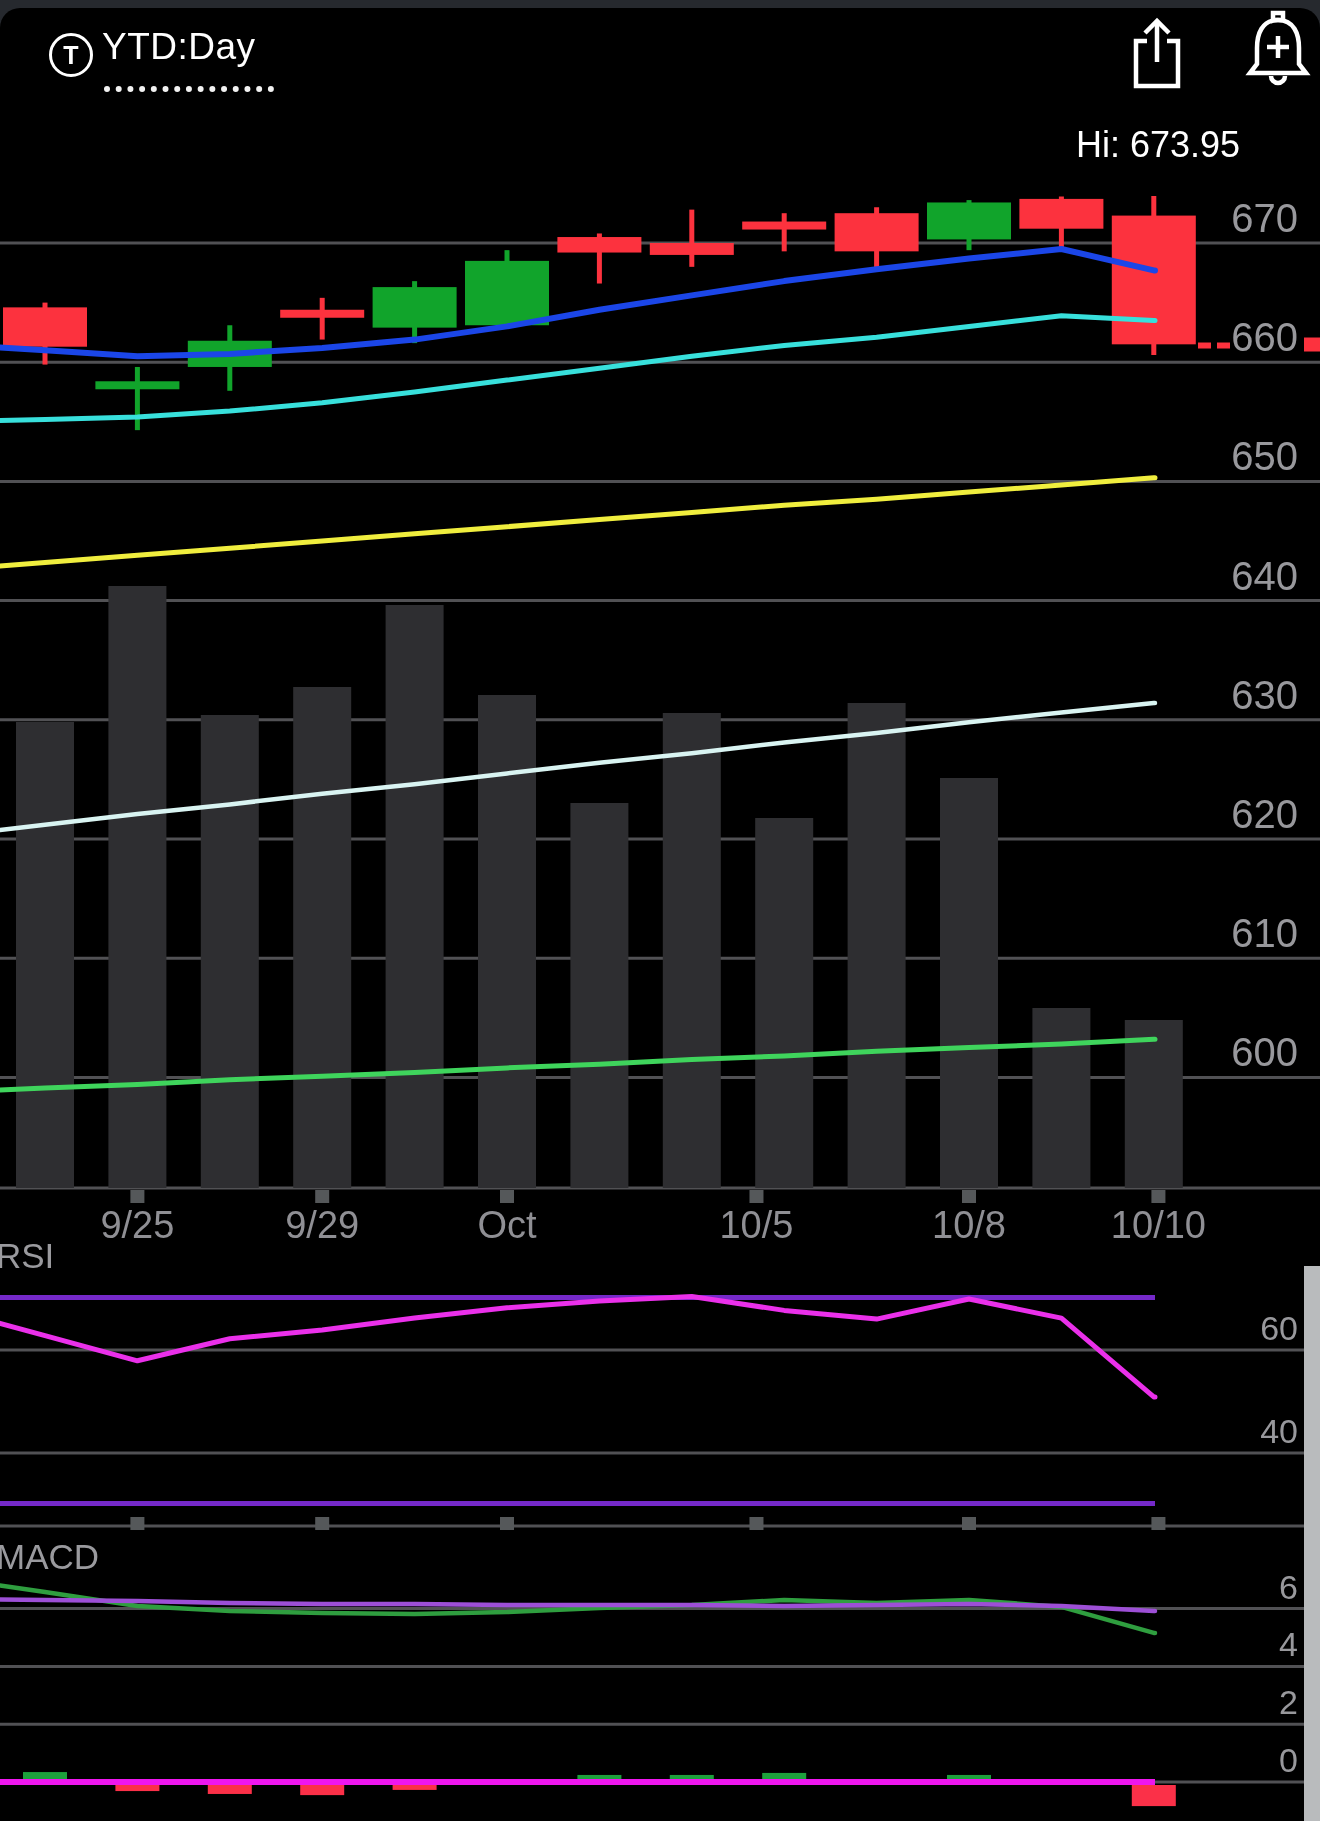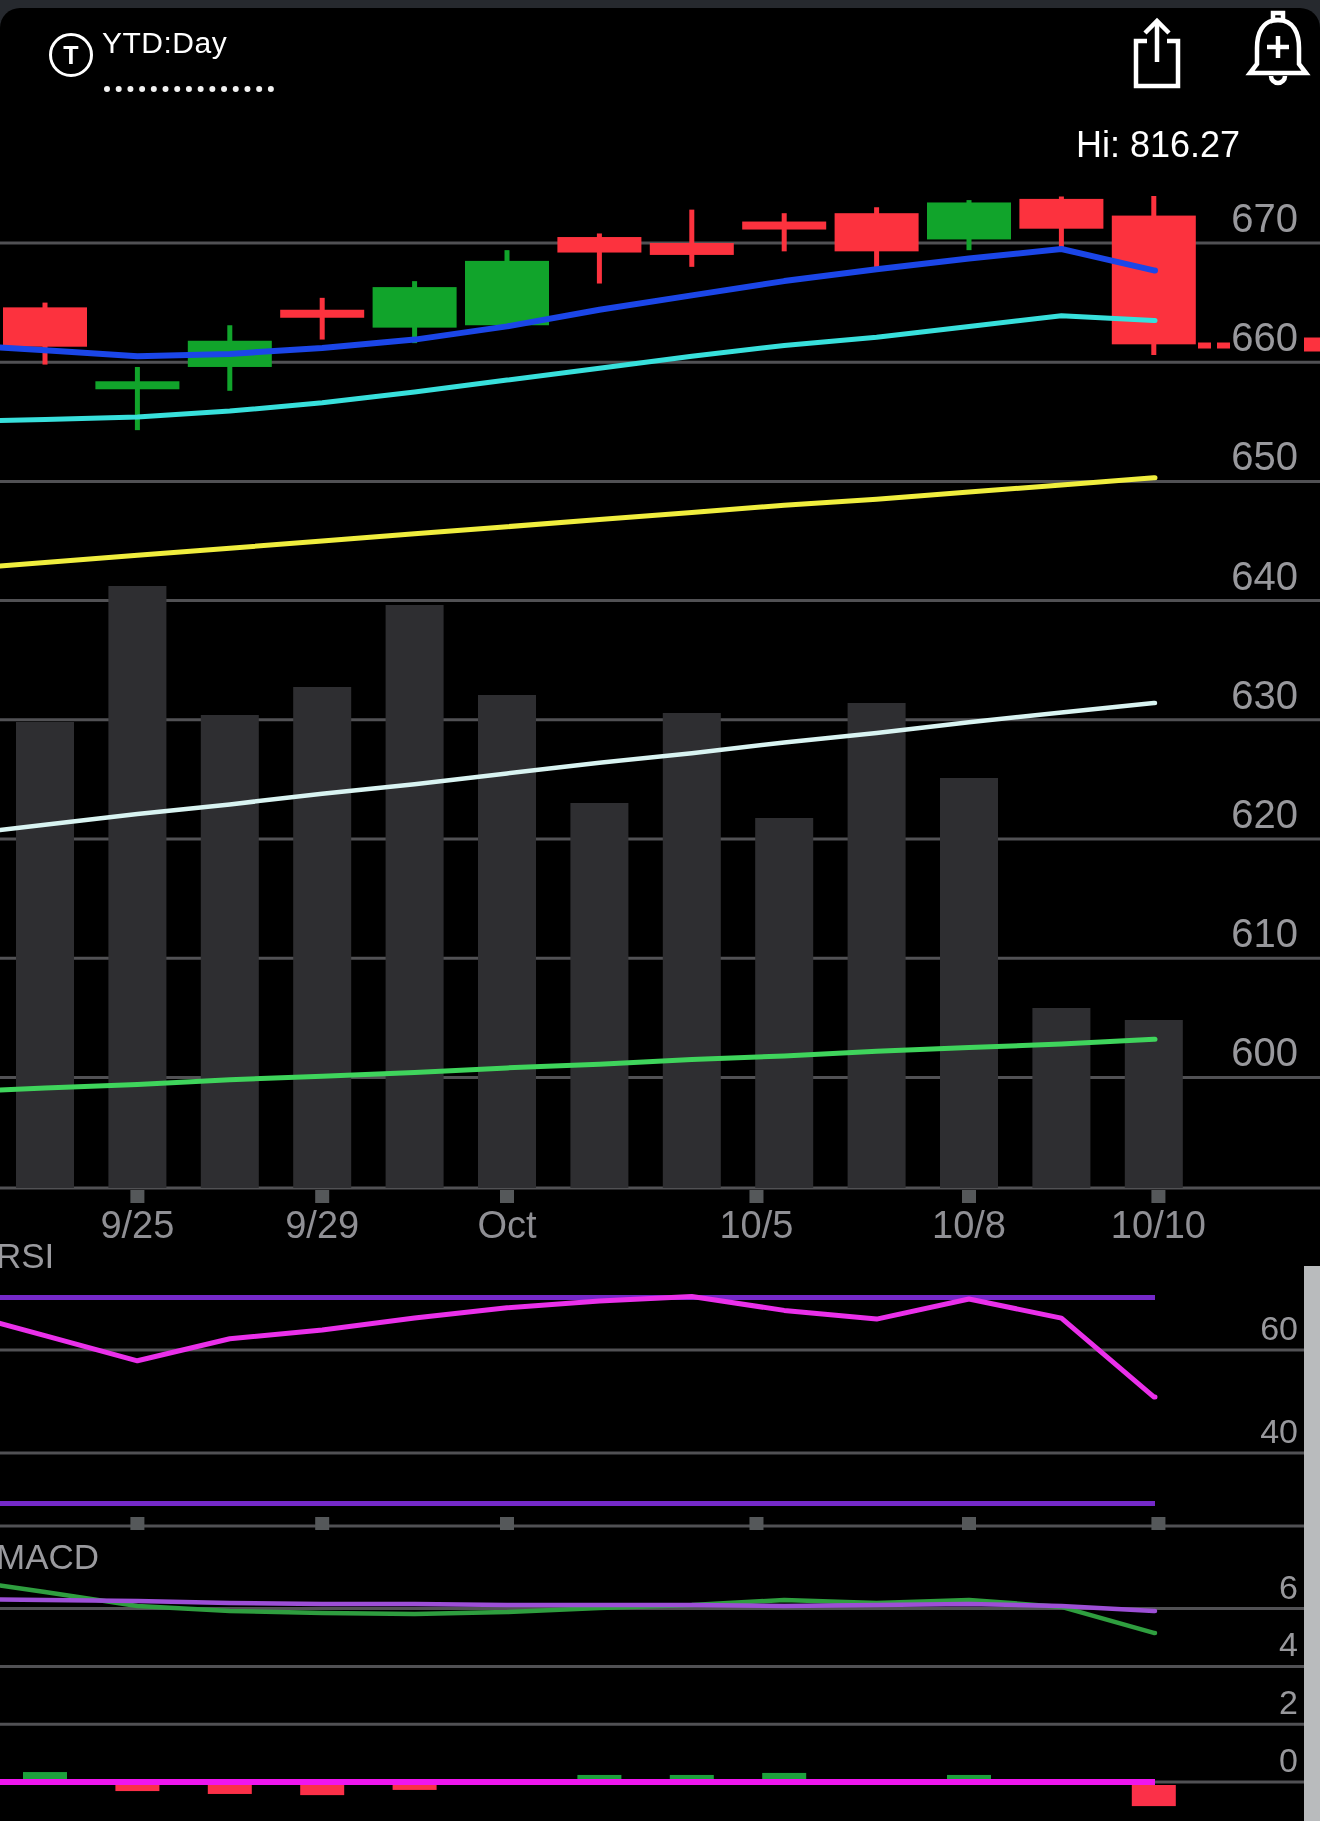--- a/index.html
+++ b/index.html
@@ -1,21 +1,21 @@
 <!DOCTYPE html>
 <html><head>
 <meta charset="utf-8">
 <style>
   html,body{margin:0;padding:0;background:#26292e;font-family:"Liberation Sans",sans-serif;}
   #app{position:relative;width:1320px;height:1821px;background:#26292e;overflow:hidden;}
   .sheet{position:absolute;left:0;top:8px;width:1320px;height:1813px;background:#000;border-radius:20px 20px 0 0;}
   #chart{position:absolute;left:0;top:0;}
   .ticker-badge{position:absolute;left:49px;top:33px;width:38px;height:38px;border:3px solid #ffffff;
     border-radius:50%;color:#fff;font-size:25px;font-weight:700;display:flex;align-items:center;justify-content:center;}
-  .tf{position:absolute;left:102px;top:26px;color:#ffffff;font-size:30px;font-weight:500;letter-spacing:.5px;}
+  .tf{position:absolute;left:102px;top:26px;color:#ffffff;font-size:37px;font-weight:500;letter-spacing:.5px;}
   .tf-underline{position:absolute;left:104px;top:86px;width:170px;height:0;border-top:6px dotted #f2f2f2;}
   .hdr-icon{position:absolute;}
   .hi-note{position:absolute;left:1020px;top:124px;width:220px;text-align:right;color:#ffffff;font-size:36px;}
   .panel-label{position:absolute;left:-4px;color:#9a9a9e;font-size:35px;}
   .lbl-rsi{top:1236px;}
   .lbl-macd{top:1537px;}
 </style>
 </head>
 <body>
 
@@ -154,17 +154,17 @@
   <svg class="hdr-icon" style="left:1242px;top:10px" width="72" height="84" viewBox="0 0 72 84">
     <g fill="none" stroke="#ffffff" stroke-width="4.5">
       <rect x="31" y="3" width="10" height="7"></rect>
       <path d="M36 10 C 20 10 15 24 15 38 L 15 54 L 8 63 L 64 63 L 57 54 L 57 38 C 57 24 52 10 36 10 Z"></path>
       <path d="M29 66 A 7 7 0 0 0 43 66"></path>
       <line x1="36" y1="26" x2="36" y2="48"></line>
       <line x1="25" y1="37" x2="47" y2="37"></line>
     </g>
   </svg>
 
-  <div class="hi-note">Hi: 816.27</div>
+  <div class="hi-note">Hi: 673.95</div>
 
   <div class="panel-label lbl-rsi">RSI</div>
   <div class="panel-label lbl-macd">MACD</div>
 </div>
 
 </body></html>

